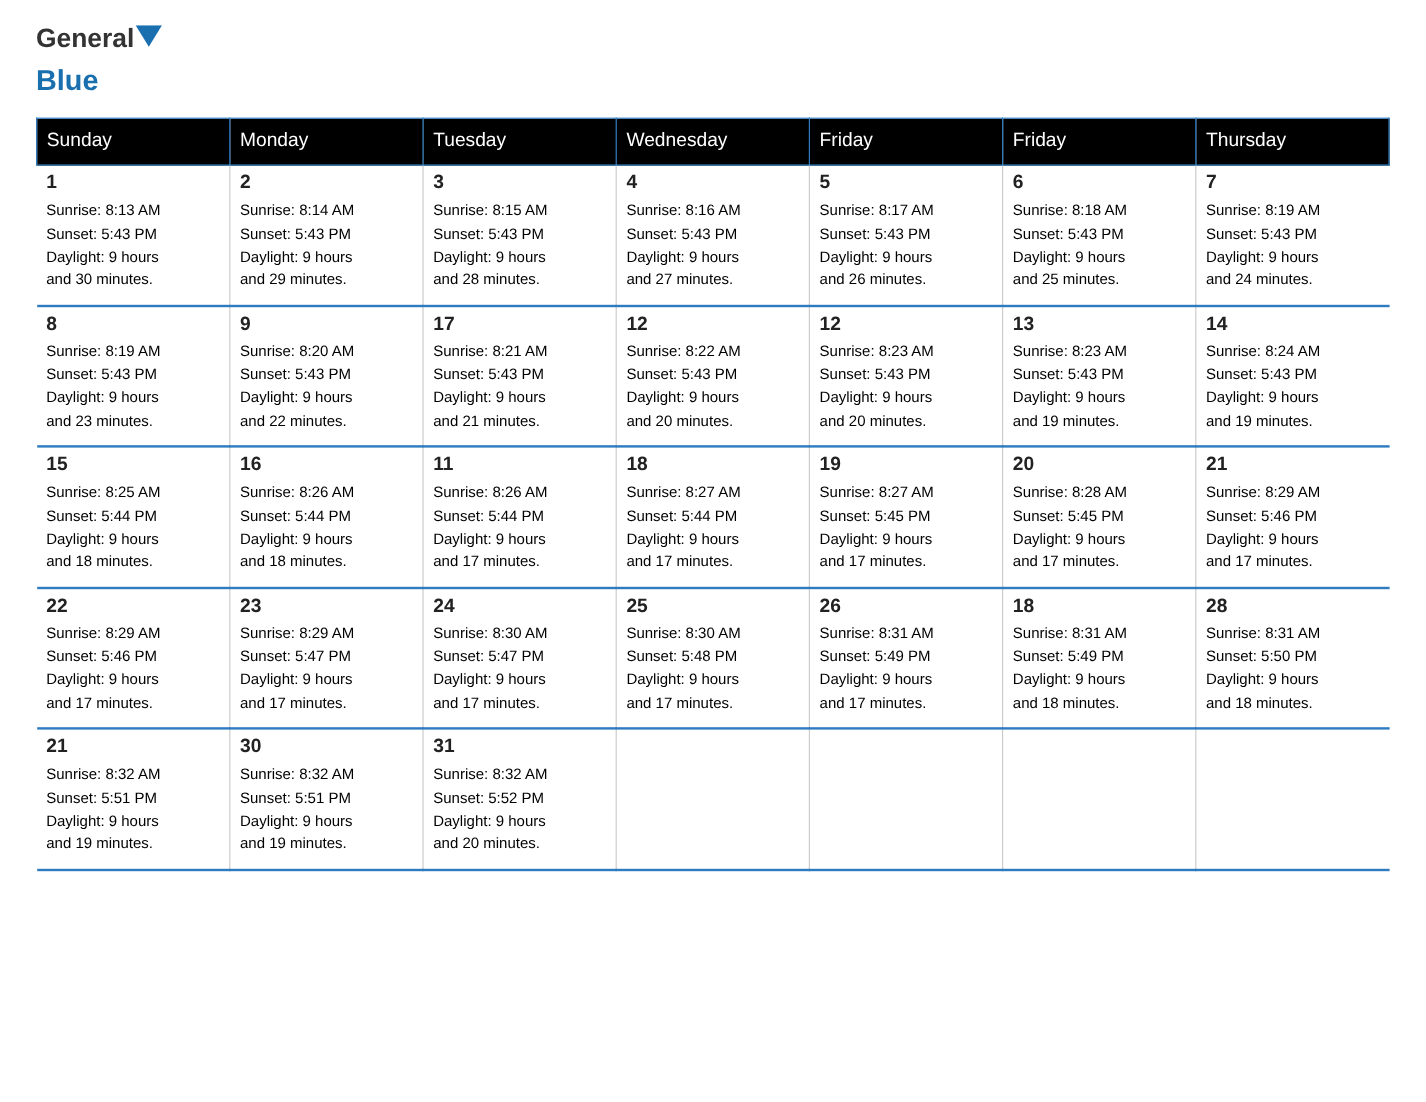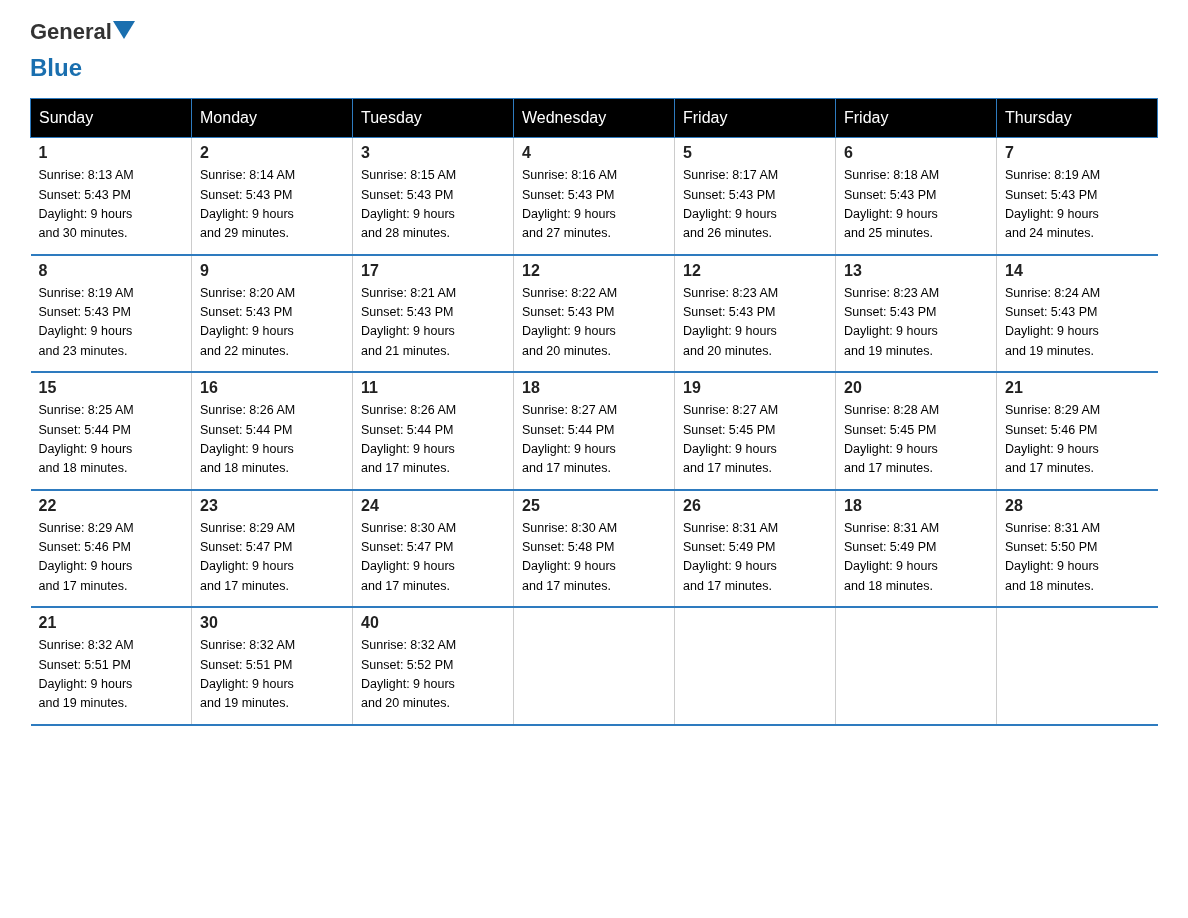--- a/index.html
+++ b/index.html
@@ -398,21 +398,21 @@
         <td>
         <span class="day-num">30</span>
         <div class="day-info">
           Sunrise: 8:32 AM<br>
           Sunset: 5:51 PM<br>
           Daylight: 9 hours<br>
           and 19 minutes.
         </div>
       </td>
         <td>
-        <span class="day-num">40</span>
+        <span class="day-num">31</span>
         <div class="day-info">
           Sunrise: 8:32 AM<br>
           Sunset: 5:52 PM<br>
           Daylight: 9 hours<br>
           and 20 minutes.
         </div>
       </td>
         <td class="empty-cell"></td>
         <td class="empty-cell"></td>
         <td class="empty-cell"></td>

